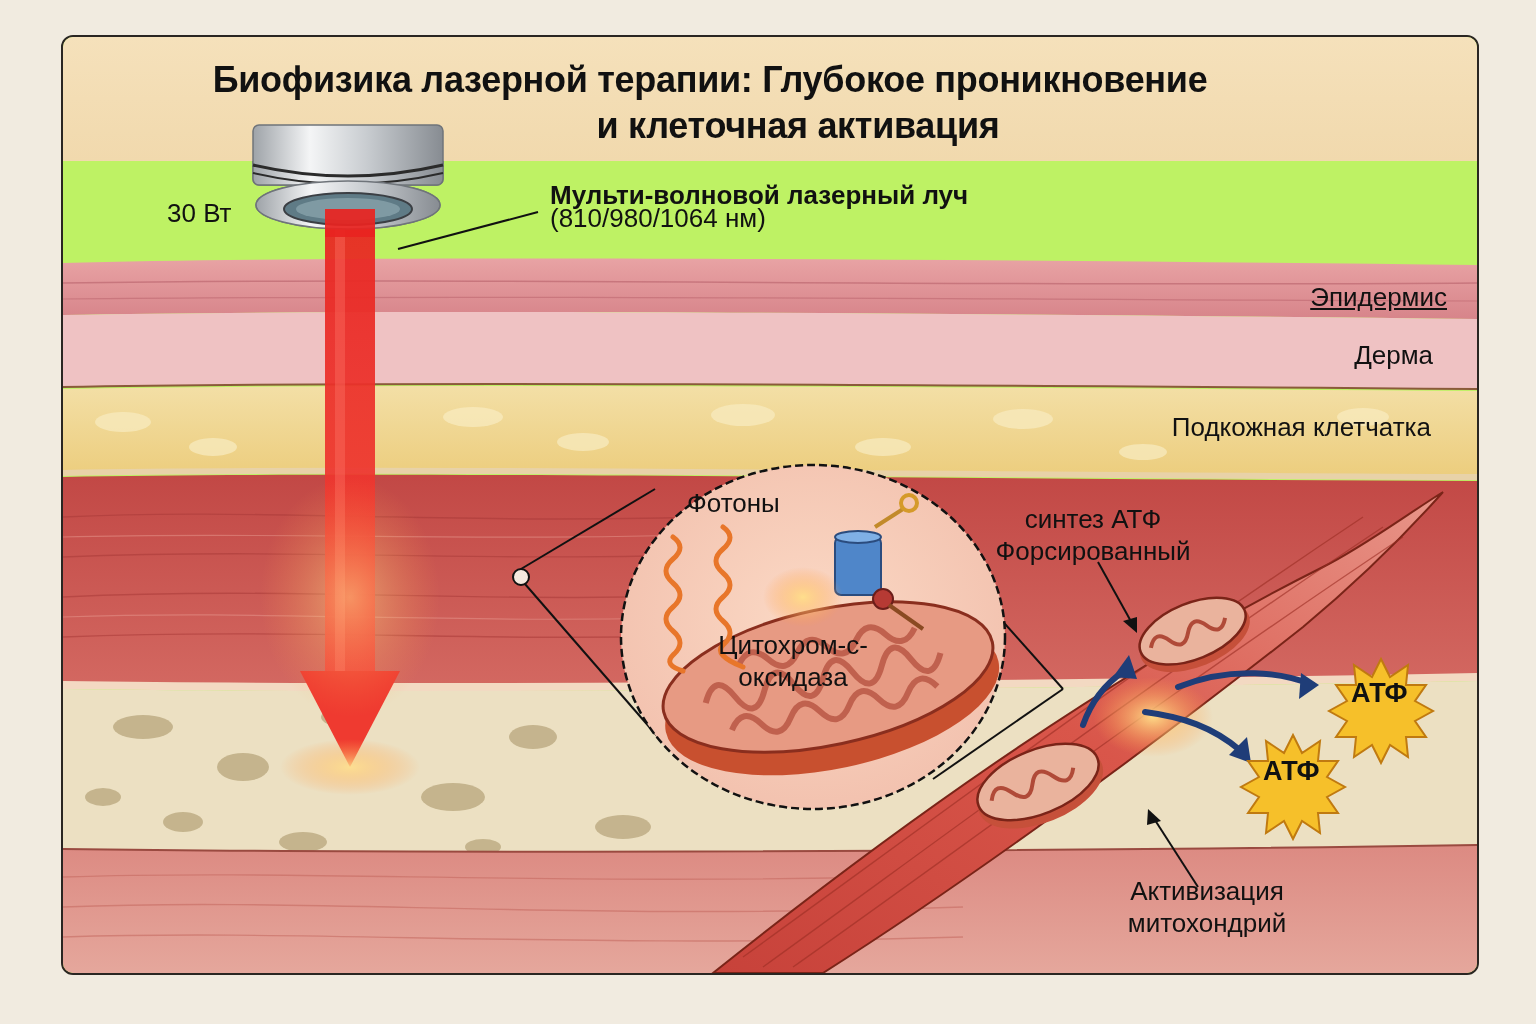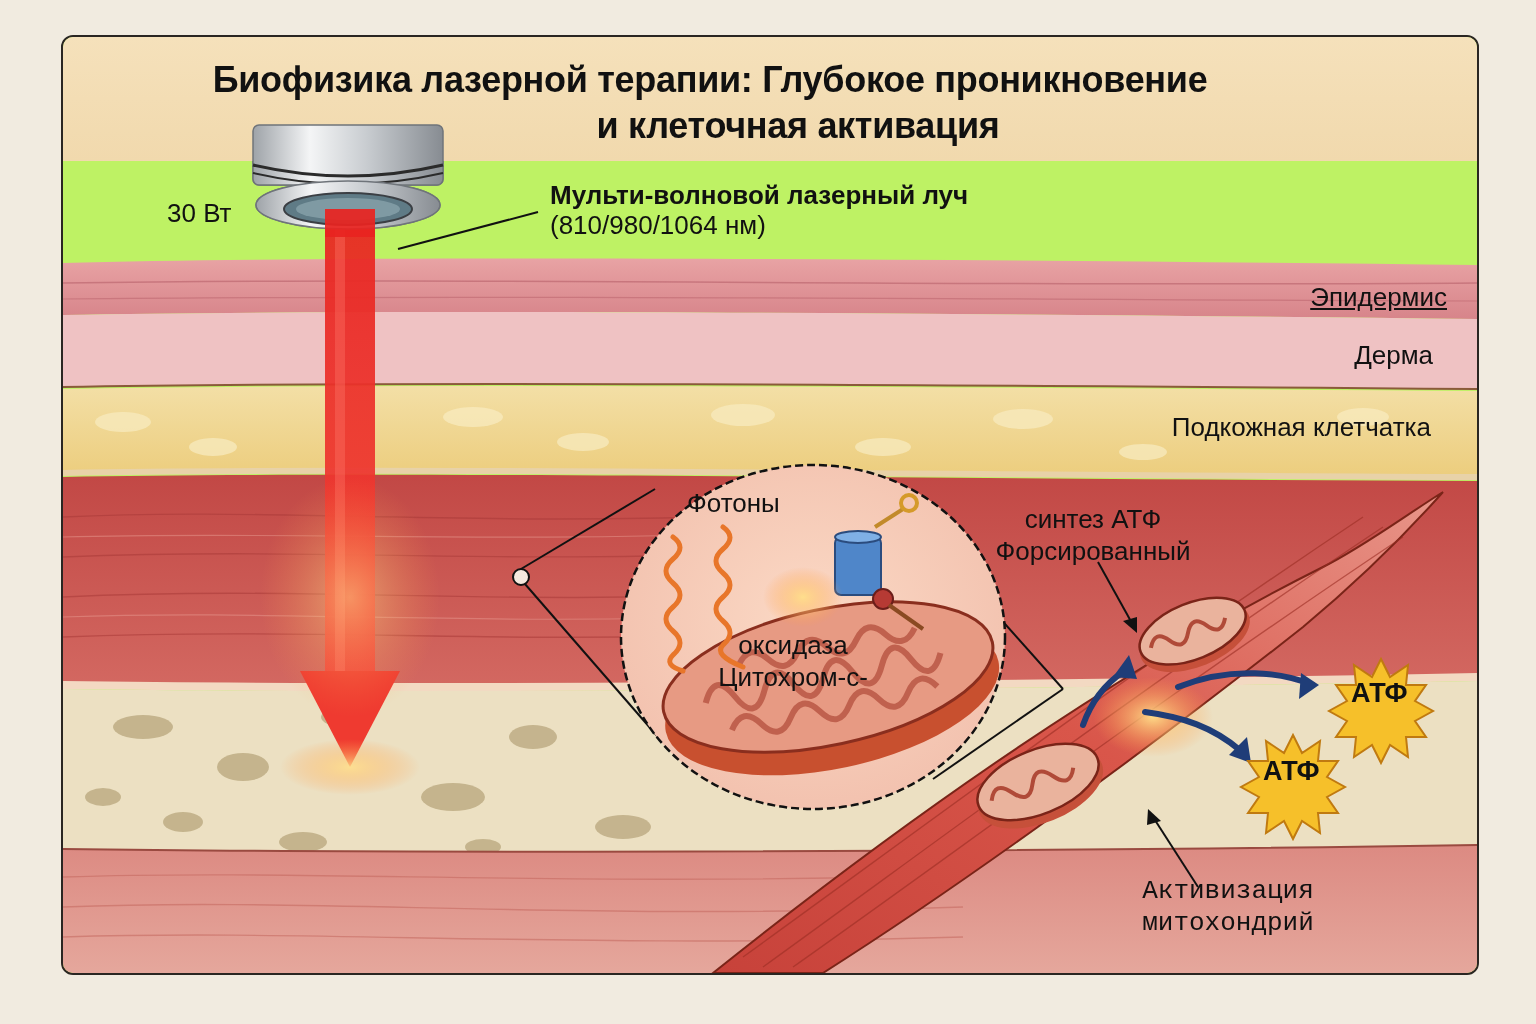--- a/index.html
+++ b/index.html
@@ -233,39 +233,39 @@
     <path d="M190 128 Q285 150 380 128" stroke="#2b2b2b" stroke-width="3" fill="none"></path>
     <path d="M190 136 Q285 158 380 136" stroke="#2b2b2b" stroke-width="2" fill="none"></path>
     <ellipse cx="285" cy="168" rx="92" ry="24" fill="url(#metal2)" stroke="#6f747a" stroke-width="1.5"></ellipse>
     <ellipse cx="285" cy="172" rx="64" ry="16" fill="#5f7b86" stroke="#3b3f44" stroke-width="2"></ellipse>
     <ellipse cx="285" cy="172" rx="52" ry="11" fill="#7f9aa3"></ellipse>
     <rect x="262" y="172" width="50" height="28" fill="#e82420" opacity="0.93"></rect>
   </svg>
 
   <div class="label" style="left:86px;top:160px;margin-left:18px;">30 Вт</div>
   <div class="label" style="left:487px;top:142px;font-weight:bold;">Мульти-волновой лазерный луч</div>
-  <div class="label" style="left:487px;top:172px;">(810/980/1064 нм)</div>
+  <div class="label" style="left:487px;top:165px;">(810/980/1064 нм)</div>
 
   <div class="label" style="right:30px;top:244px;text-decoration:underline;">Эпидермис</div>
   <div class="label" style="right:44px;top:302px;">Дерма</div>
   <div class="label" style="right:46px;top:374px;">Подкожная клетчатка</div>
 
 
   <div class="label" style="left:624px;top:450px;">Фотоны</div>
   <div class="label c" style="left:620px;top:592px;width:220px;">
+    <div>Цитохром-с-</div>
     <div>оксидаза</div>
-    <div>Цитохром-с-</div>
   </div>
 
   <div class="label c" style="left:890px;top:466px;width:280px;">
     <div>синтез АТФ</div>
     <div>Форсированный</div>
   </div>
 
-  <div class="label c" style="left:1045px;top:838px;width:240px;font-family:Liberation Mono, monospace;">
+  <div class="label c" style="left:1024px;top:838px;width:240px;">
     <div>Активизация</div>
     <div>митохондрий</div>
   </div>
 
   <div class="label" style="left:1288px;top:640px;font-weight:bold;font-size:27px;">АТФ</div>
   <div class="label" style="left:1200px;top:718px;font-weight:bold;font-size:27px;">АТФ</div>
 
 </div>
 
 </body></html>

